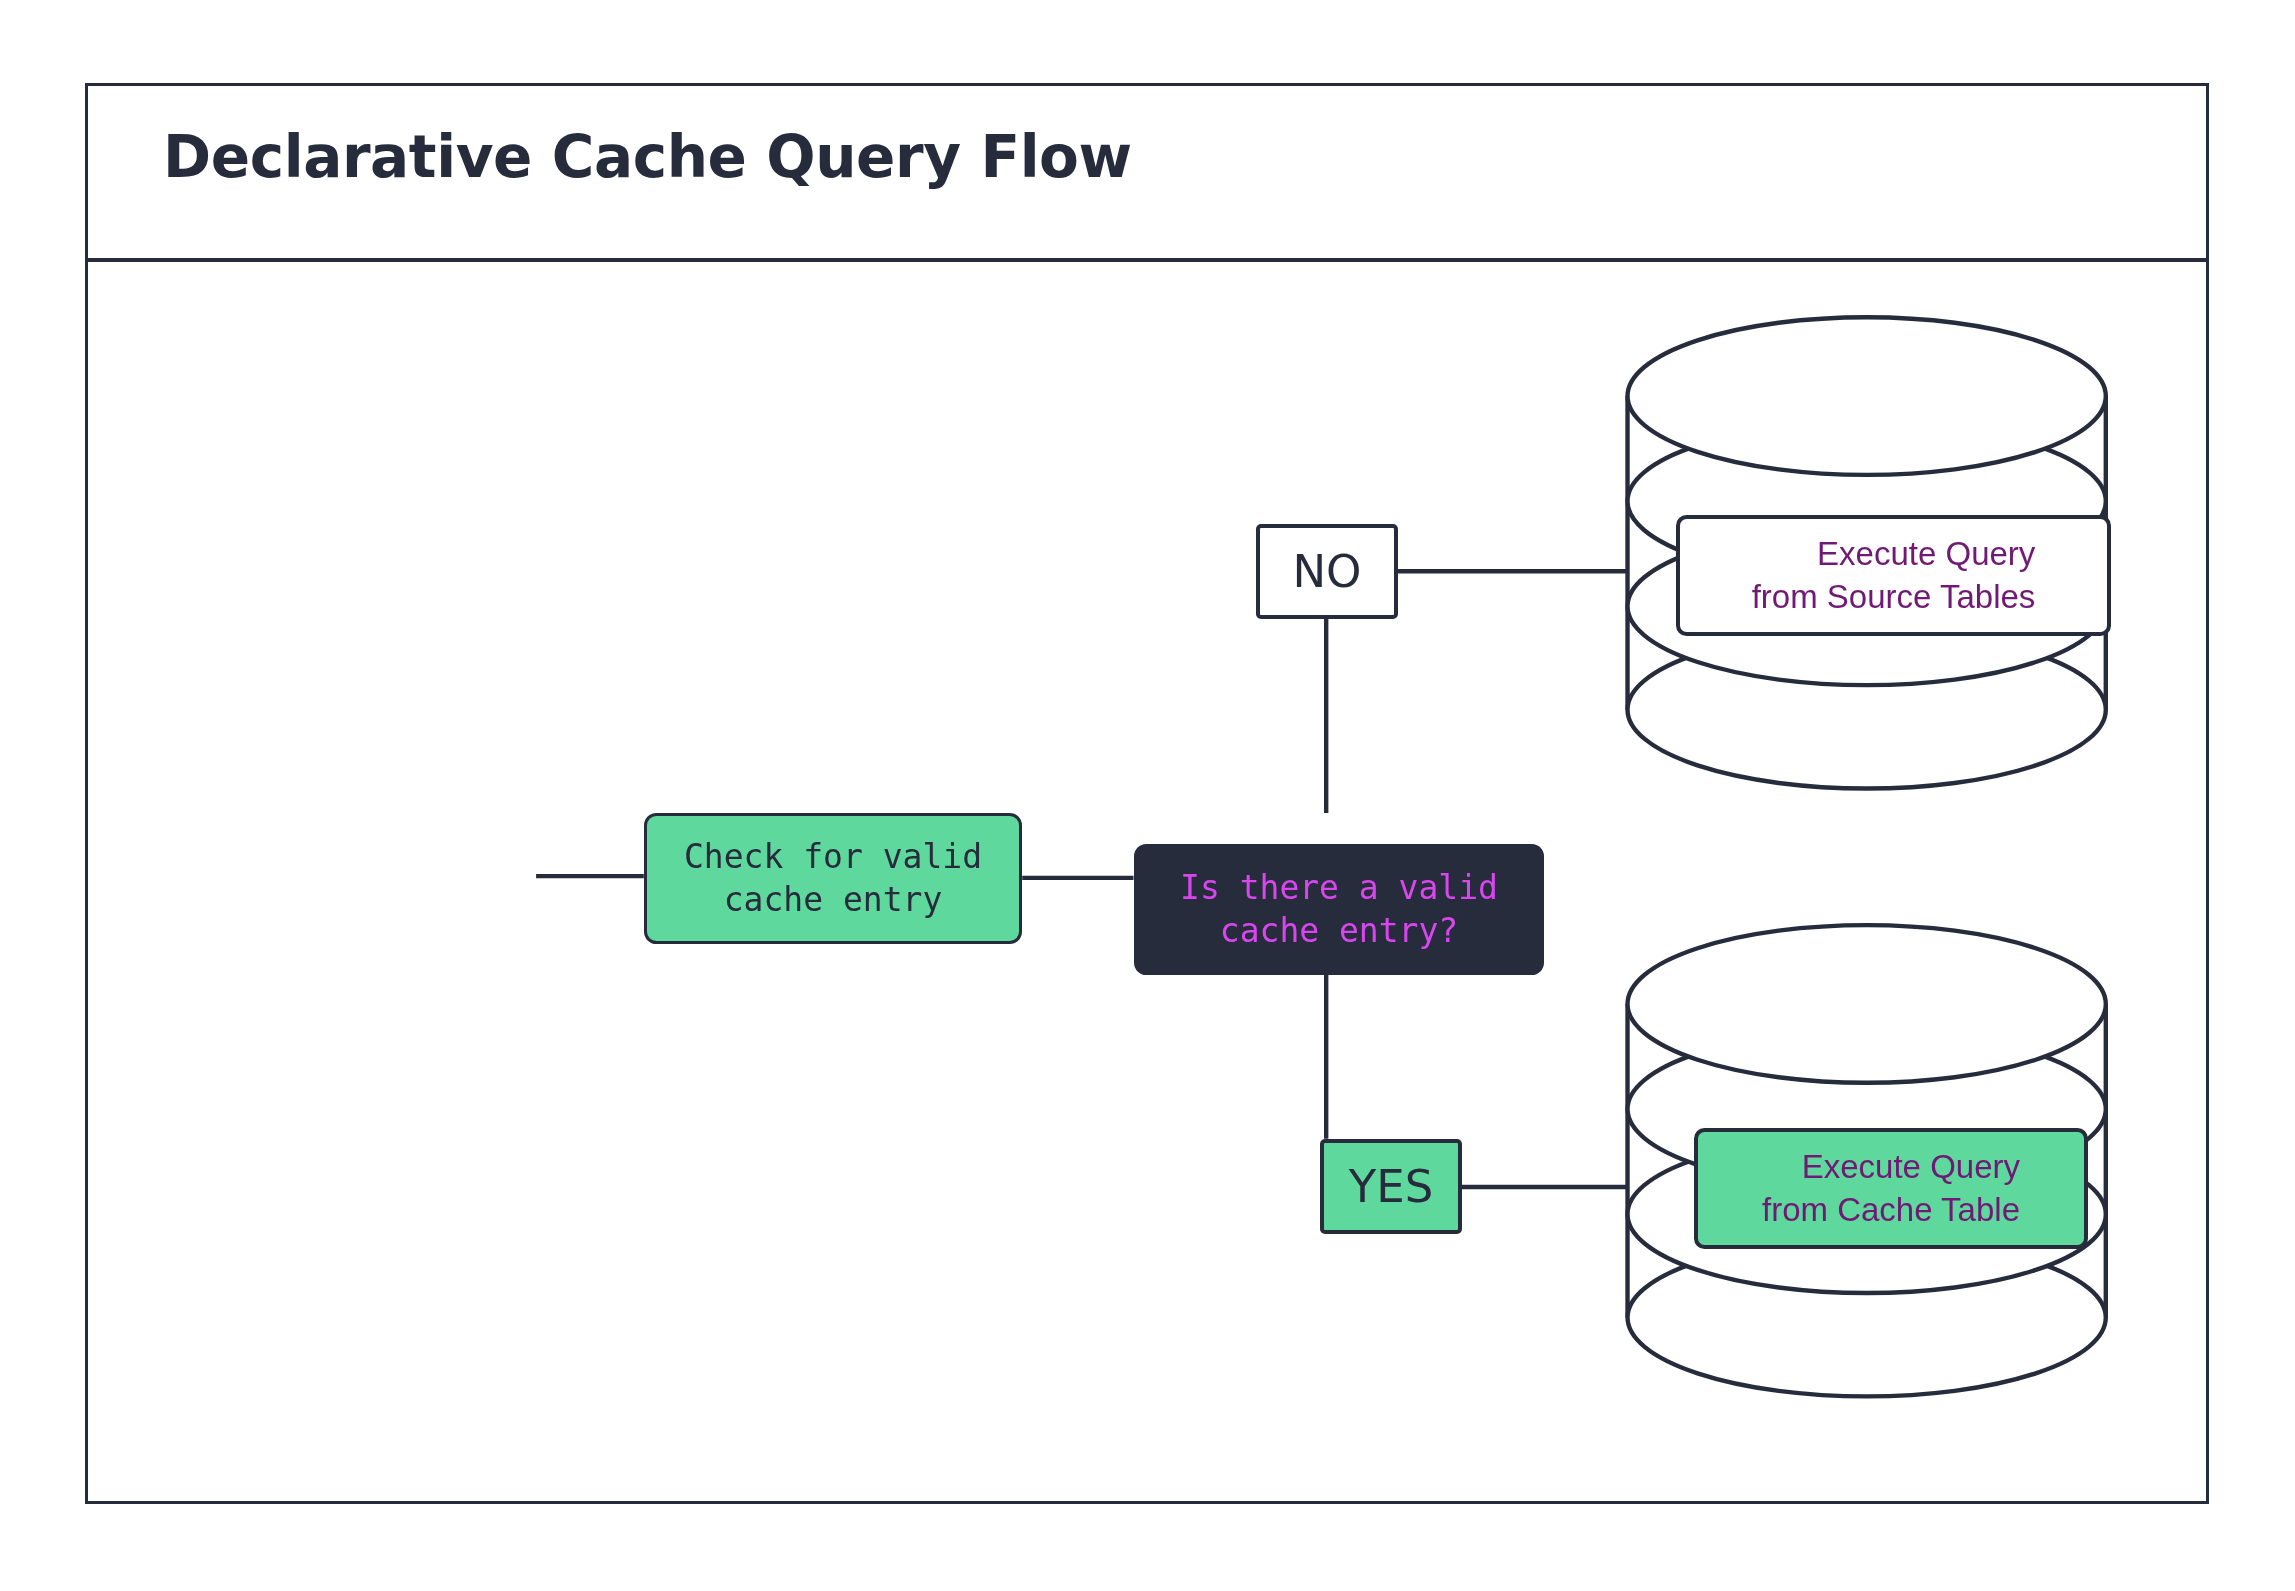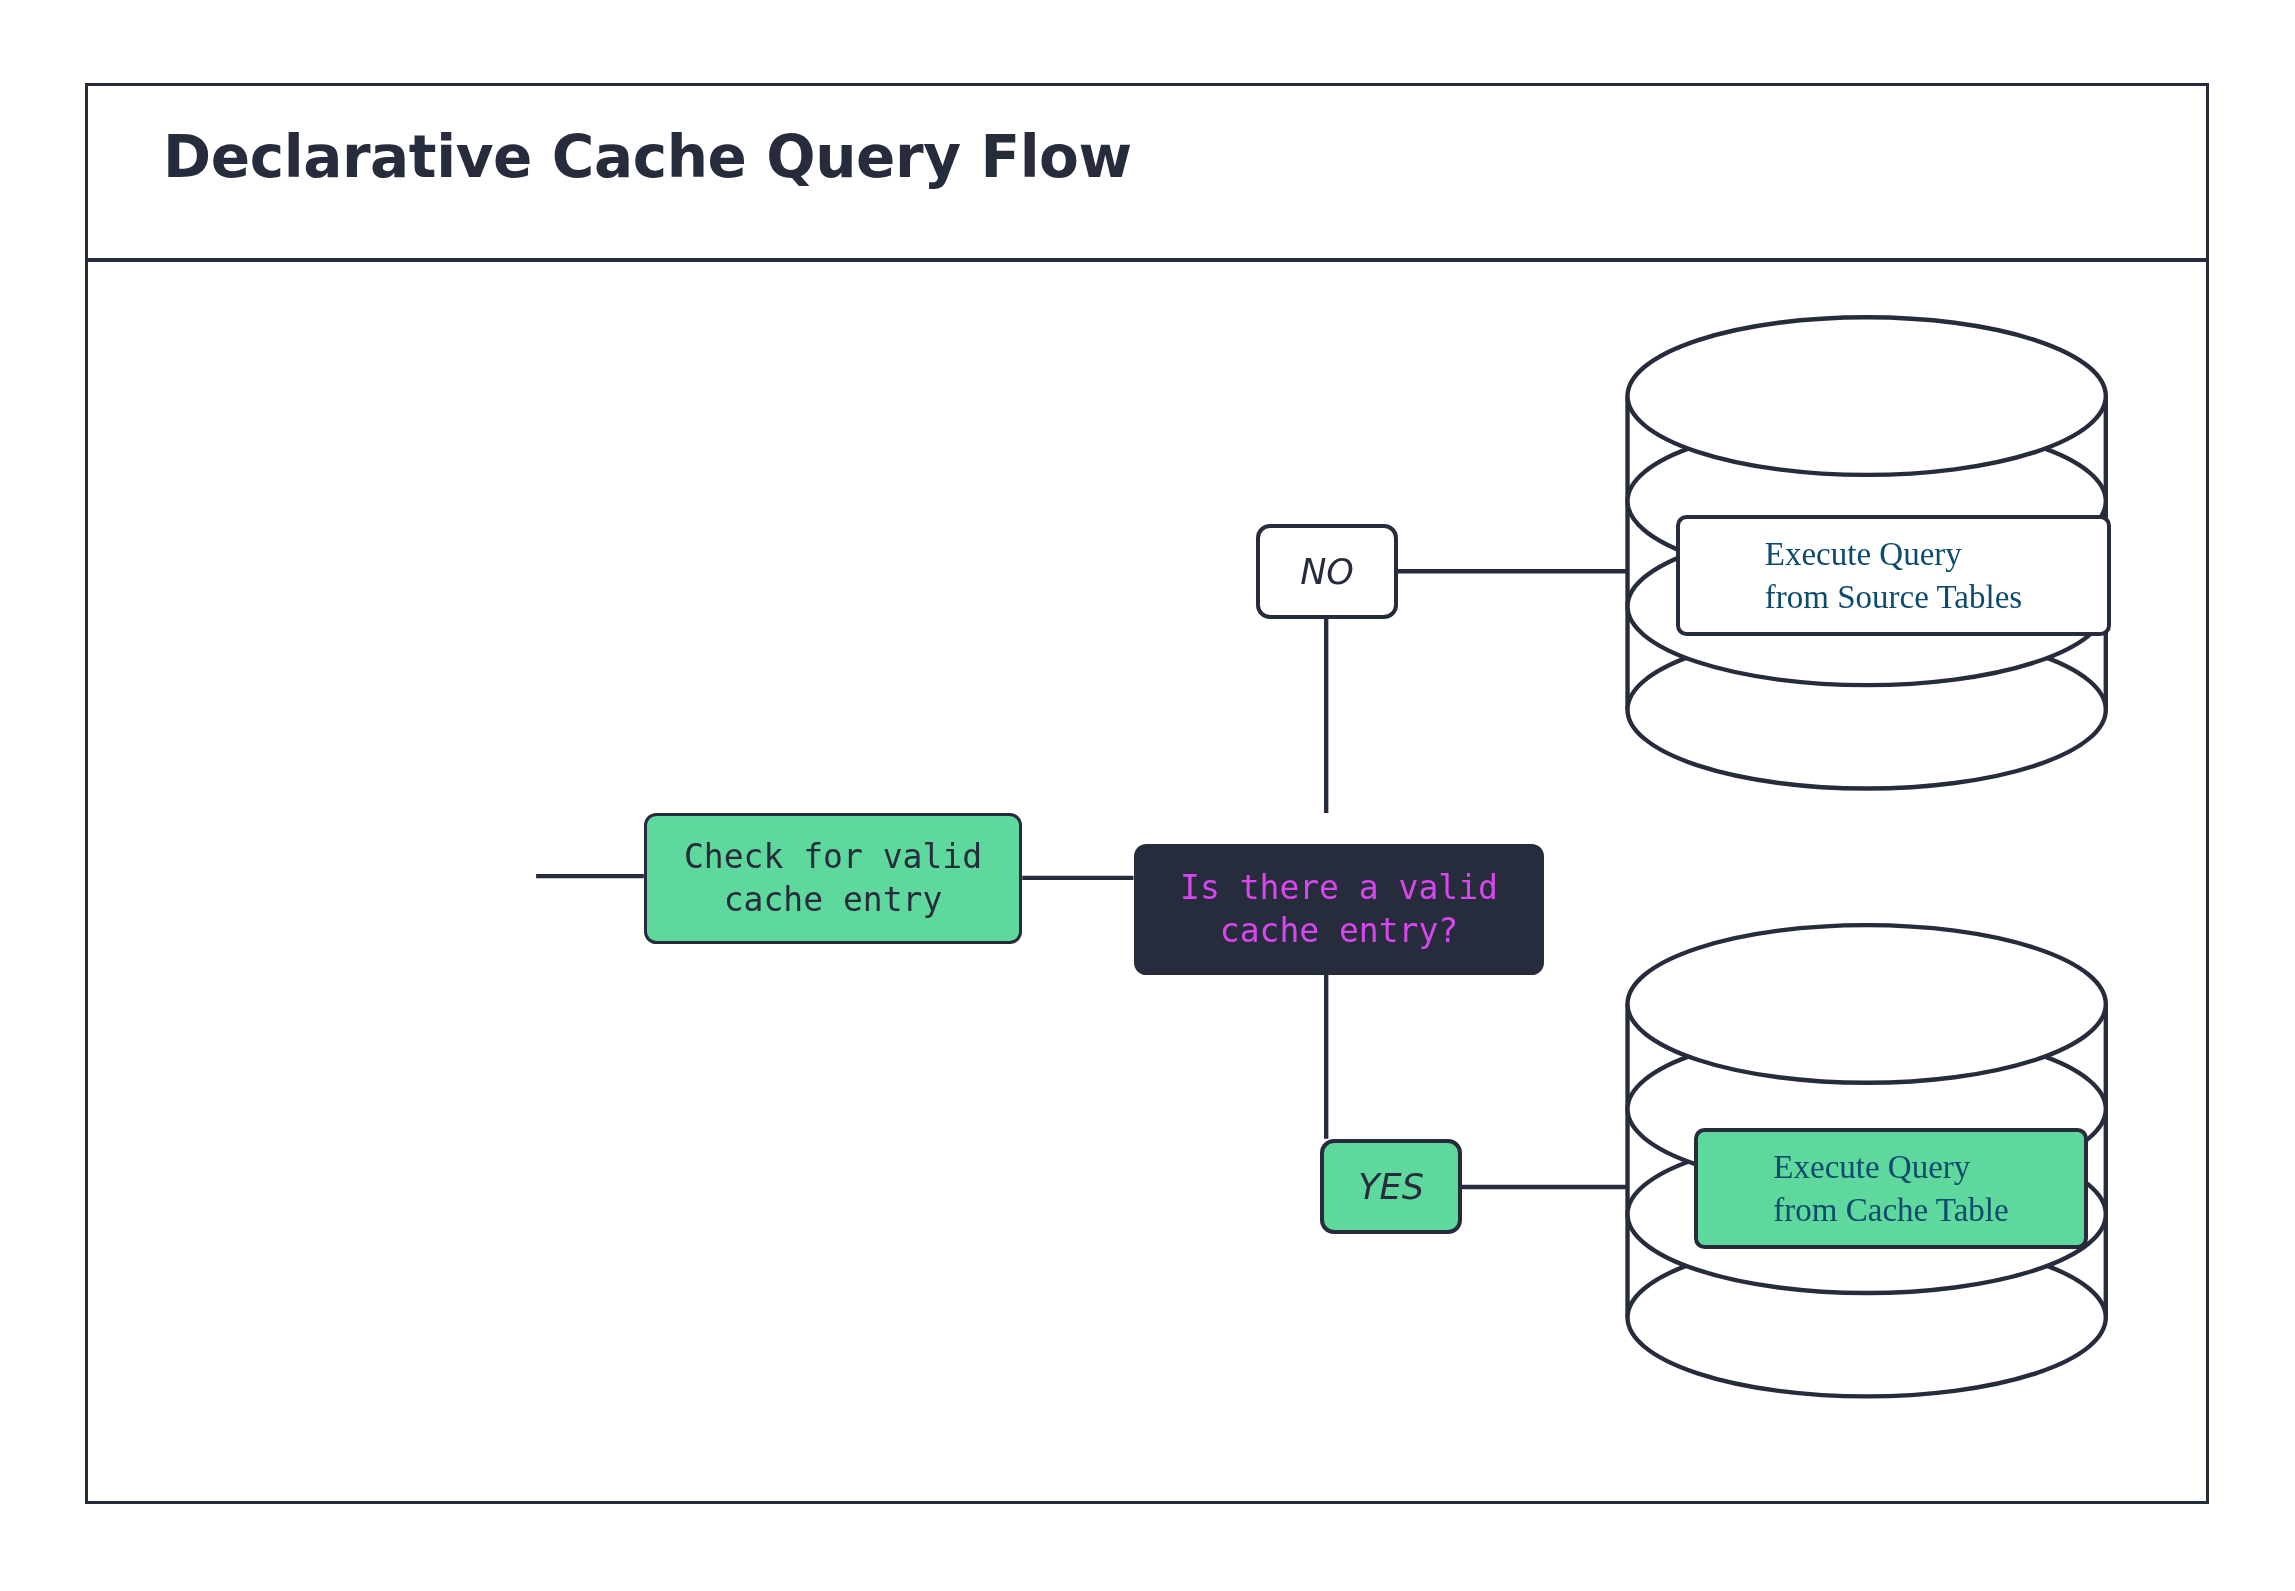--- a/index.html
+++ b/index.html
@@ -105,51 +105,50 @@
     color: #d946ef;
   }
 
   
   .pill {
     position: absolute;
     box-sizing: border-box;
     display: flex;
     align-items: center;
     justify-content: center;
-    border-radius: 14px;
+    border-radius: 5px;
     border: 4.4px solid #272c3c;
     font-family: "DejaVu Sans", sans-serif;
-    font-size: 35px;
+    font-size: 45px;
     color: #272c3c;
-    font-style: italic;
   }
   #pill-no {
     left: 1256px; top: 524px; width: 142px; height: 95px;
     background: #ffffff;
   }
   #pill-yes {
     left: 1320px; top: 1139px; width: 142px; height: 95px;
     background: #5ed89c;
   }
 
   
   .db-label {
     position: absolute;
     box-sizing: border-box;
     display: flex;
     align-items: center;
     justify-content: center;
-    text-align: left;
+    text-align: right;
     border-radius: 10.5px;
     border: 4.4px solid #272c3c;
-    font-family: Liberation Serif, serif;
+    font-family: Liberation Sans, sans-serif;
     font-size: 33px;
     line-height: 1.3;
     white-space: pre-line;
-    color: #0c4a6e;
+    color: #701a75;
   }
   #db-label-source {
     left: 1676px; top: 515px; width: 435px; height: 121px;
     background: #ffffff;
   }
   #db-label-cache {
     left: 1694px; top: 1128px; width: 394px; height: 121px;
     background: #5ed89c;
   }
 </style>

